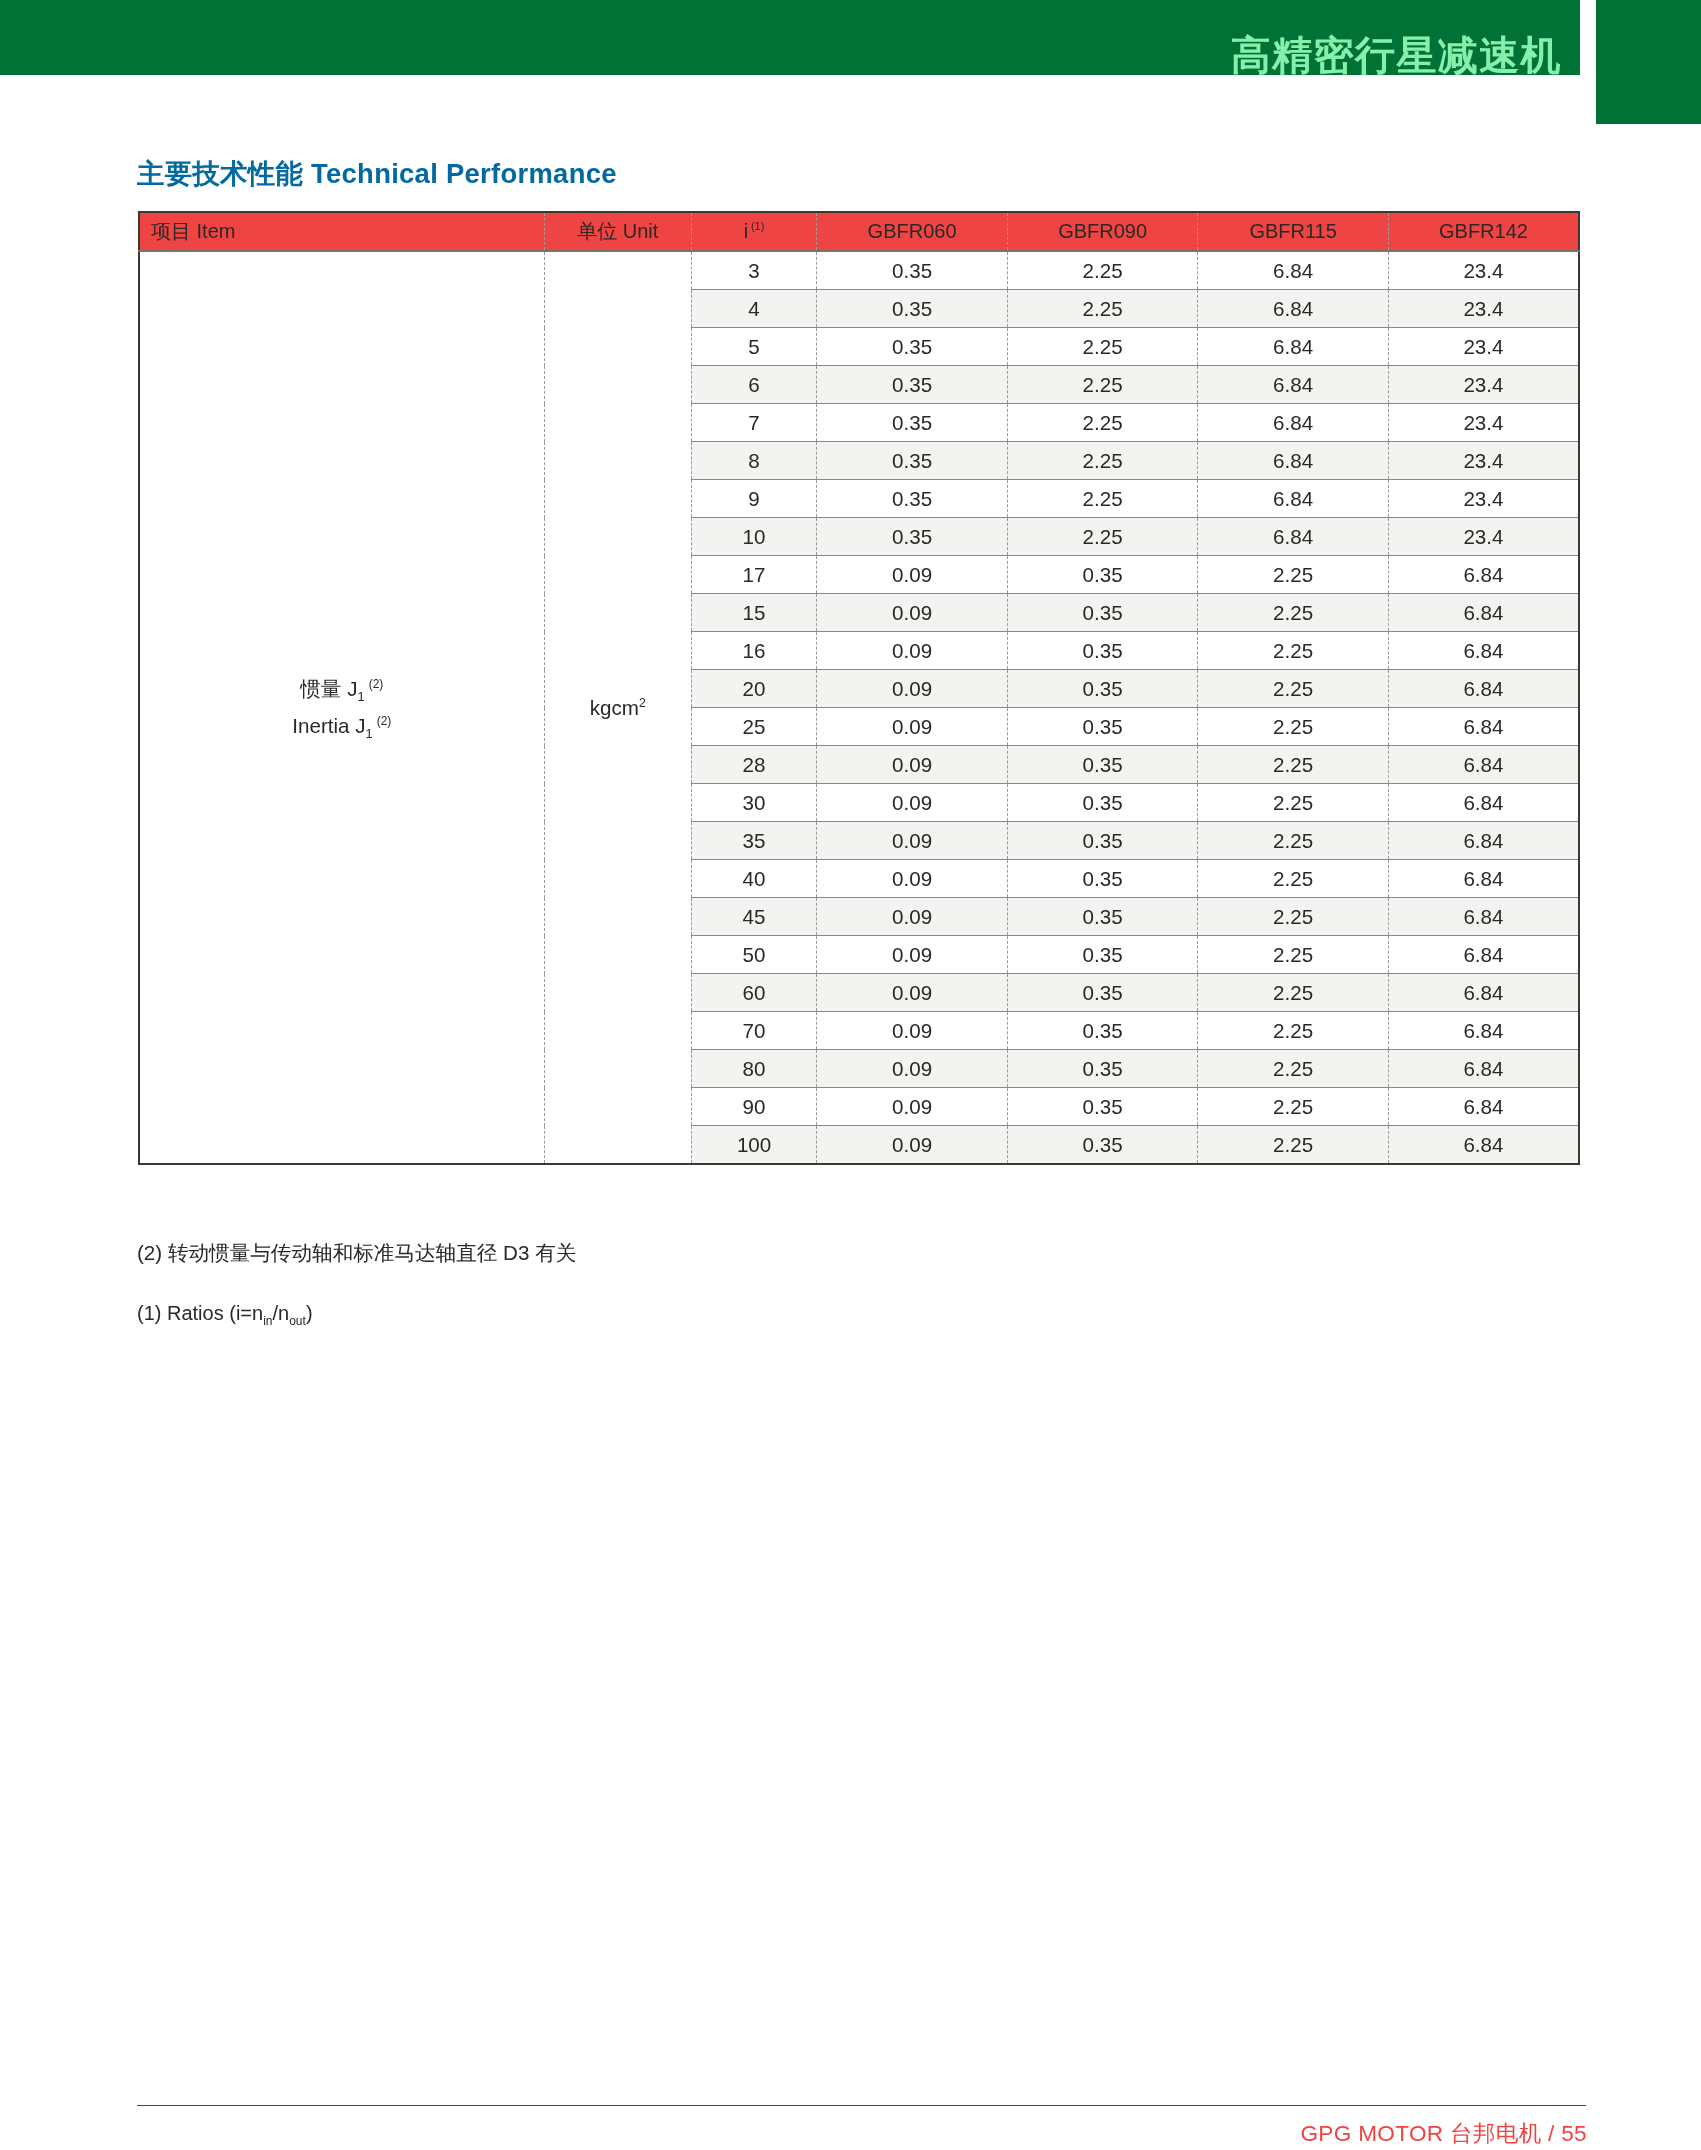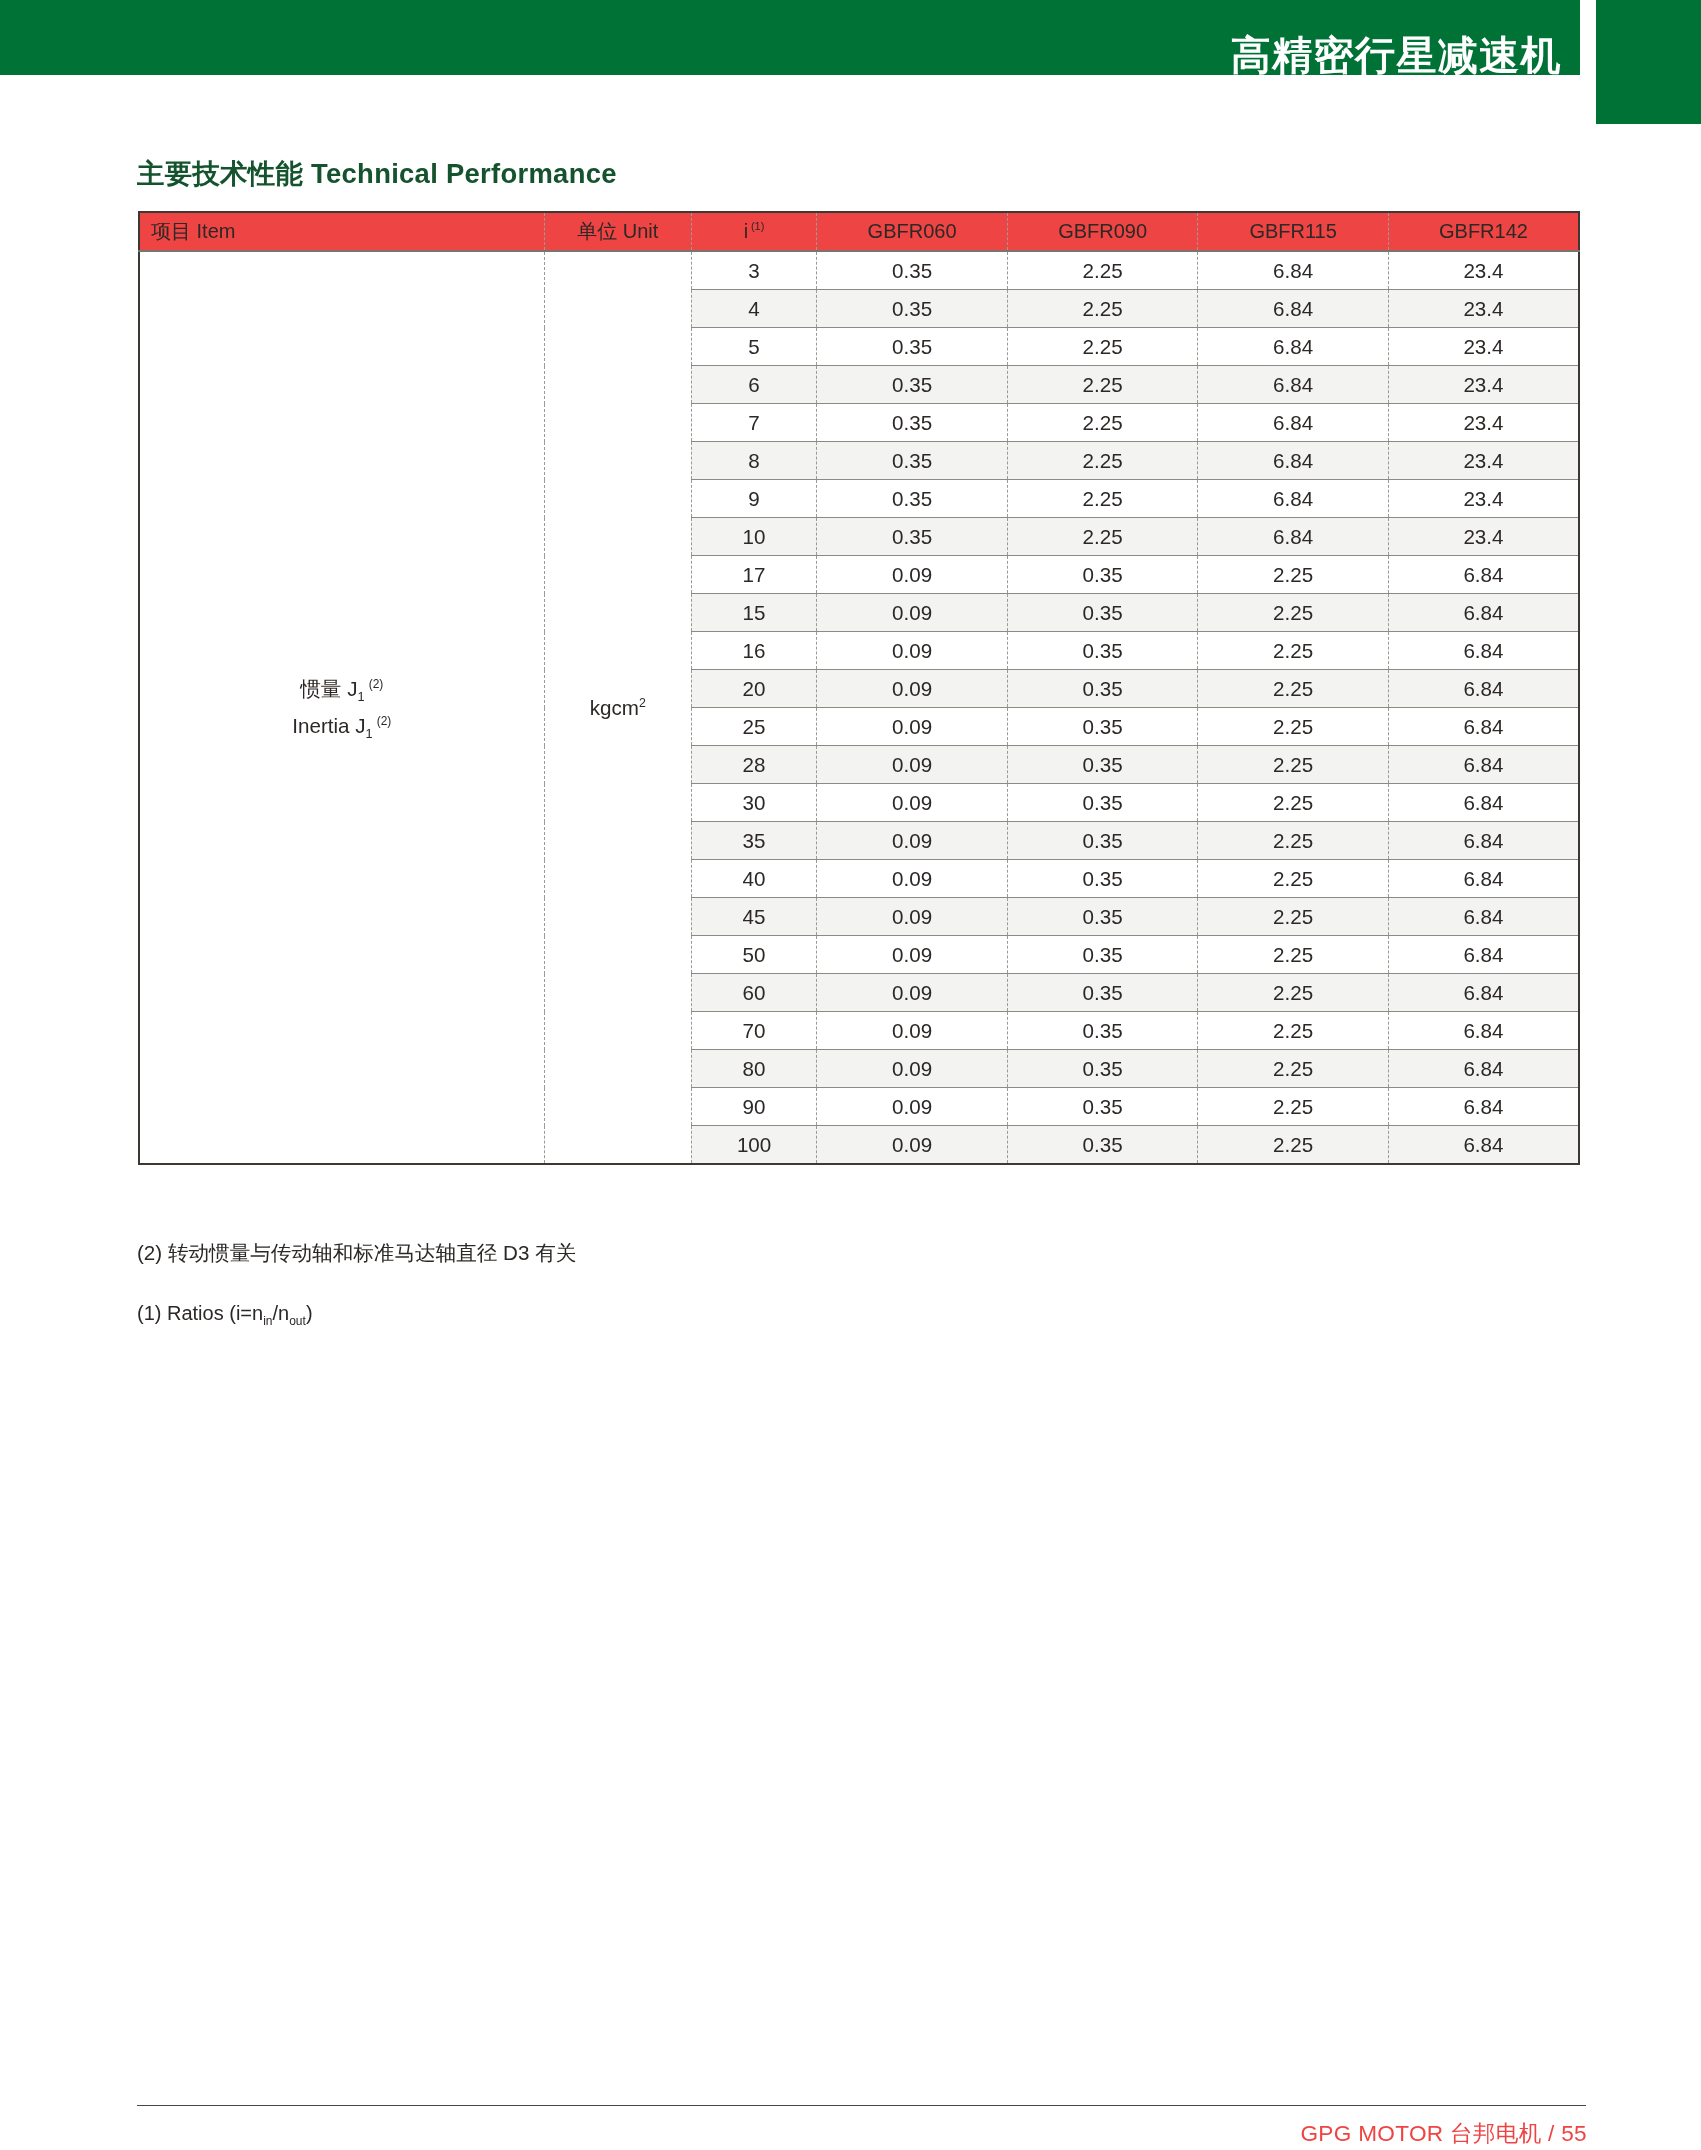--- a/index.html
+++ b/index.html
@@ -15,40 +15,40 @@
 
   
   .banner {
     position: absolute; left: 0; top: 0;
     width: 1580px; height: 75px;
     background: #007236;
     display: flex; align-items: center; justify-content: flex-end;
     box-sizing: border-box; padding-right: 18px;
   }
   .banner-title {
-    color: #ffffff; font-size: 40px; font-weight: bold; letter-spacing: 1.4px;
+    color: #86efac; font-size: 40px; font-weight: bold; letter-spacing: 1.4px;
     line-height: 1;
     margin-top: 35px;
   }
   .corner-block {
     position: absolute; left: 1596px; top: 0;
     width: 106px; height: 124px;
     background: #007236;
   }
   .subtitle {
     position: absolute; left: 0; top: 95px;
     width: 1580px; text-align: right;
     font-size: 25px; font-weight: bold; color: #6d6e71;
     letter-spacing: 0.3px;
   }
 
   
   .section-title {
     position: absolute; left: 137px; top: 156px;
-    font-size: 27.4px; font-weight: bold; color: #14532d;
+    font-size: 27.4px; font-weight: bold; color: #0369a1;
     letter-spacing: 0.3px;
   }
 
   
   .table-wrap { position: absolute; left: 138px; top: 211px; width: 1442px; }
   table.perf {
     width: 100%;
     border-collapse: collapse;
     table-layout: fixed;
     border: 2.1px solid #3d3834;

